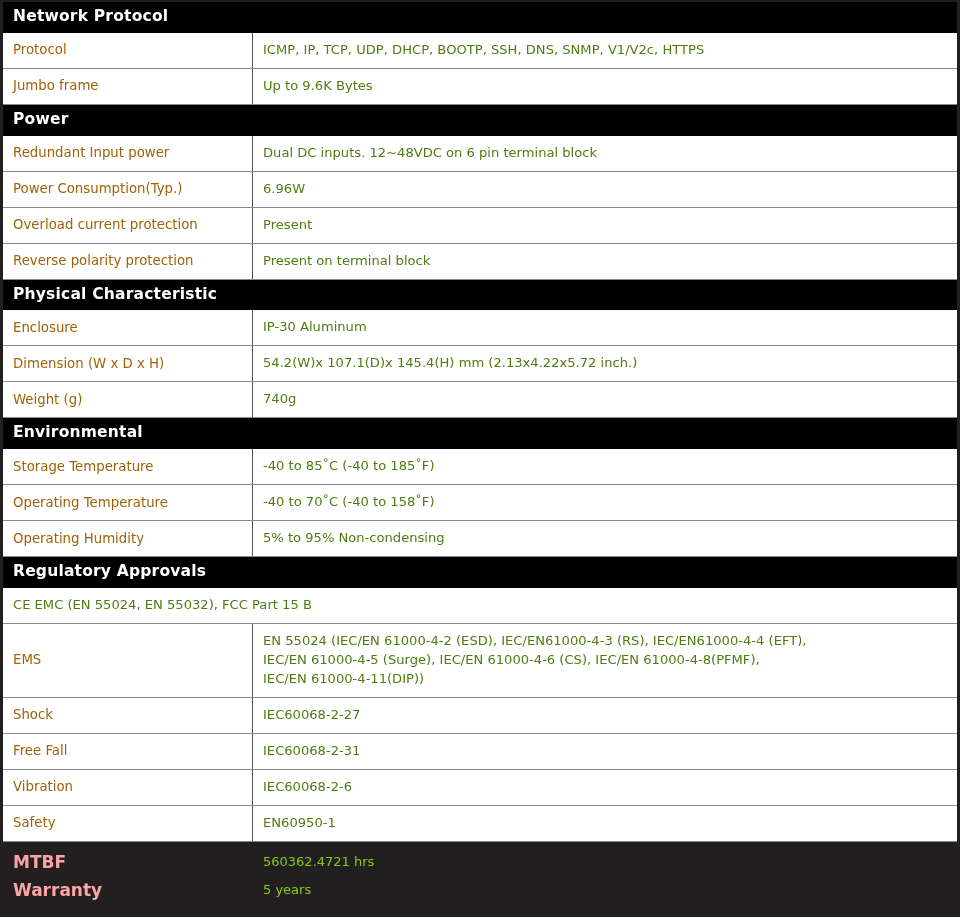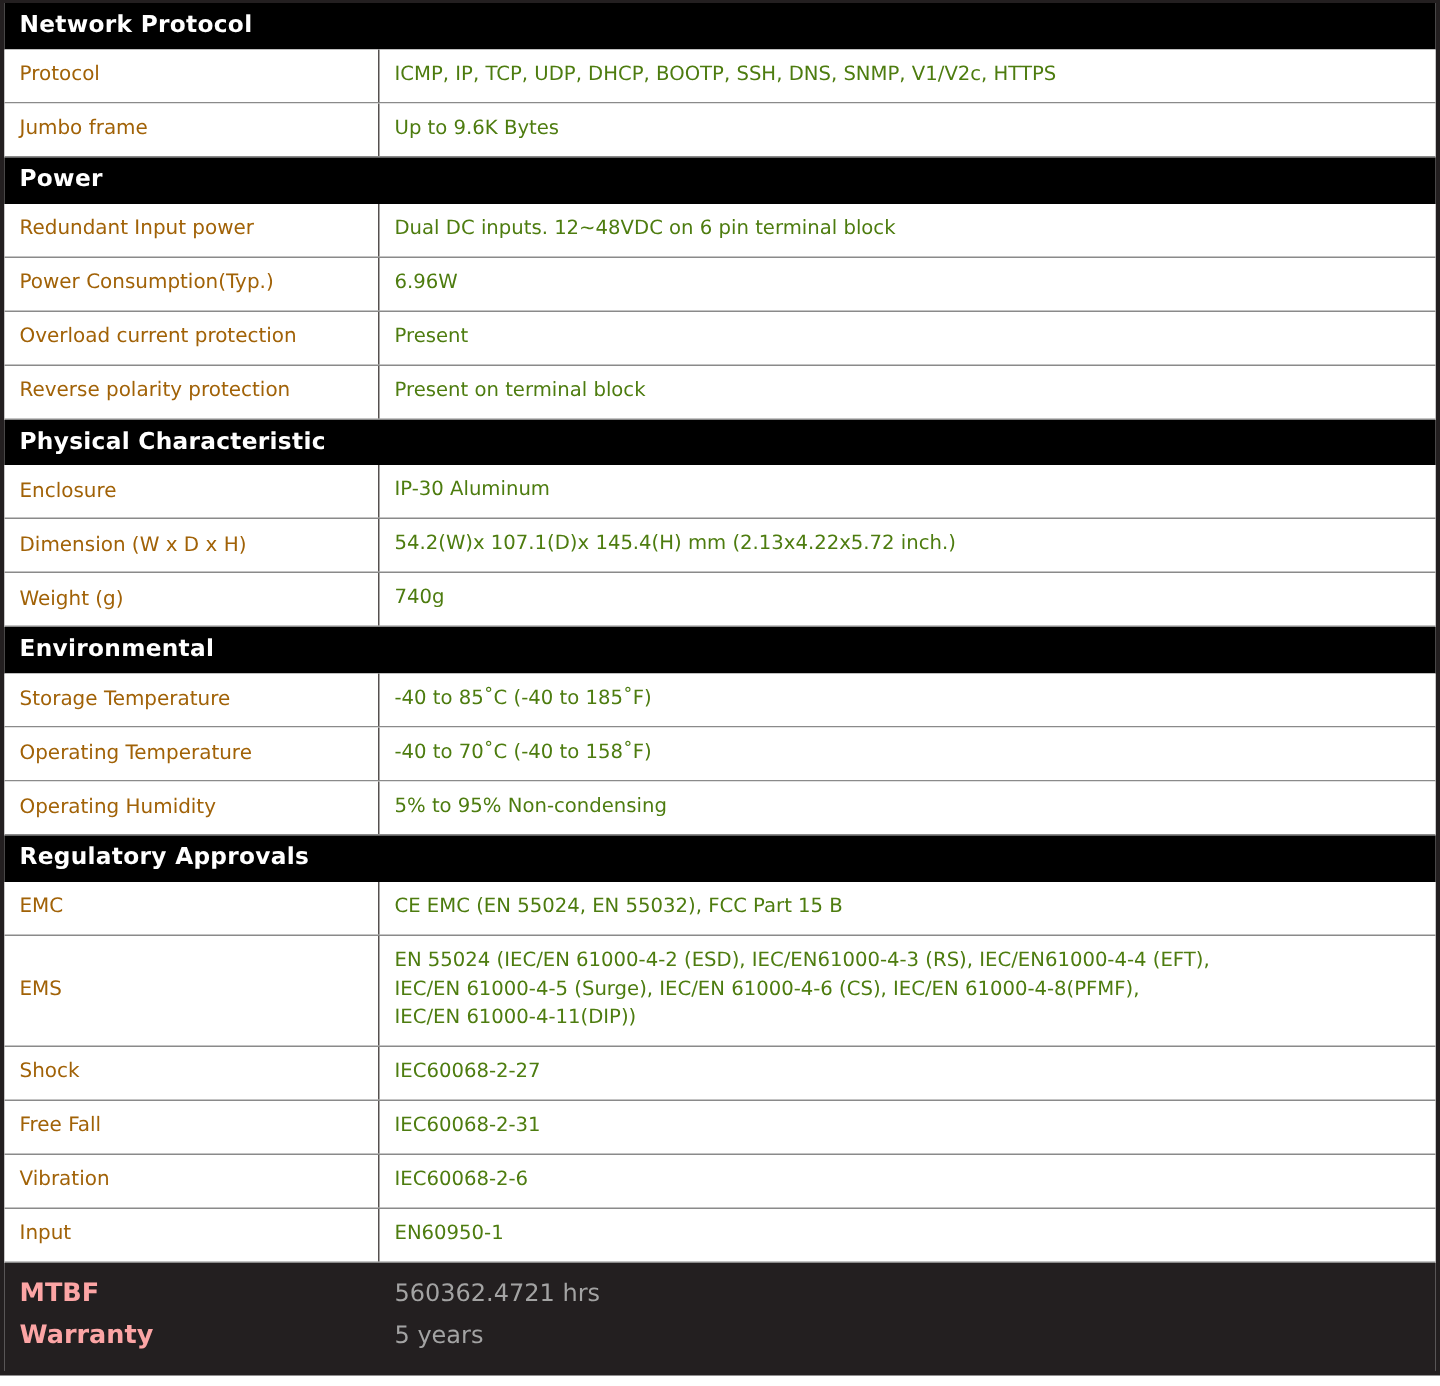--- a/index.html
+++ b/index.html
@@ -88,22 +88,22 @@
     box-sizing: border-box;
     padding: 4px 8px 4px 10px;
     font-size: 17px;
     font-weight: bold;
     color: #fca5a5;
   }
   .footer .fvalue {
     flex: 1 1 auto;
     box-sizing: border-box;
     padding: 4px 8px 4px 10px;
-    font-size: 16px;
-    color: #a3a3a3;
+    font-size: 13px;
+    color: #84cc16;
   }
 </style>
 </head>
 <body>
 
 <div class="spec-table">
 
 <div class="section-header">Network Protocol</div>
     <div class="row">
       <div class="label">Protocol</div>
@@ -151,21 +151,20 @@
     <div class="row">
       <div class="label">Operating Temperature</div>
       <div class="value">-40 to 70˚C (-40 to 158˚F)</div>
     </div>
     <div class="row">
       <div class="label">Operating Humidity</div>
       <div class="value">5% to 95% Non-condensing</div>
     </div>
     <div class="section-header">Regulatory Approvals</div>
     <div class="row">
-      <div class="label">EMC</div>
       <div class="value">CE EMC (EN 55024, EN 55032), FCC Part 15 B</div>
     </div>
     <div class="row">
       <div class="label">EMS</div>
       <div class="value multiline">
         <span class="line">EN 55024 (IEC/EN 61000-4-2 (ESD), IEC/EN61000-4-3 (RS), IEC/EN61000-4-4 (EFT),</span>
         <span class="line">IEC/EN 61000-4-5 (Surge), IEC/EN 61000-4-6 (CS), IEC/EN 61000-4-8(PFMF),</span>
         <span class="line">IEC/EN 61000-4-11(DIP))</span>
       </div>
     </div>
@@ -175,21 +174,21 @@
     </div>
     <div class="row">
       <div class="label">Free Fall</div>
       <div class="value">IEC60068-2-31</div>
     </div>
     <div class="row">
       <div class="label">Vibration</div>
       <div class="value">IEC60068-2-6</div>
     </div>
     <div class="row">
-      <div class="label">Input</div>
+      <div class="label">Safety</div>
       <div class="value">EN60950-1</div>
     </div>
     <div class="footer">
       <div class="frow">
         <div class="flabel">MTBF</div>
         <div class="fvalue">560362.4721 hrs</div>
       </div>
       <div class="frow">
         <div class="flabel">Warranty</div>
         <div class="fvalue">5 years</div>

